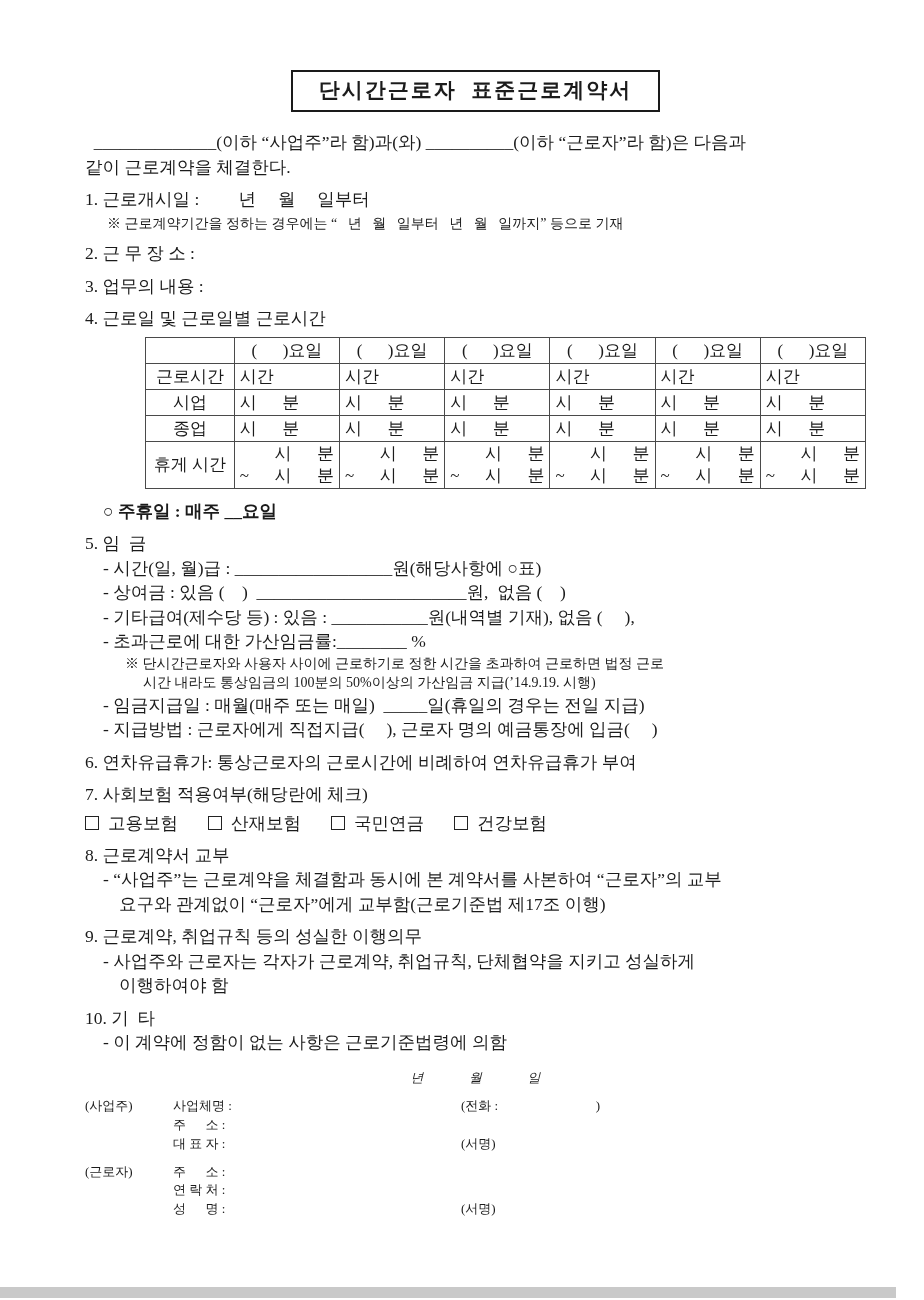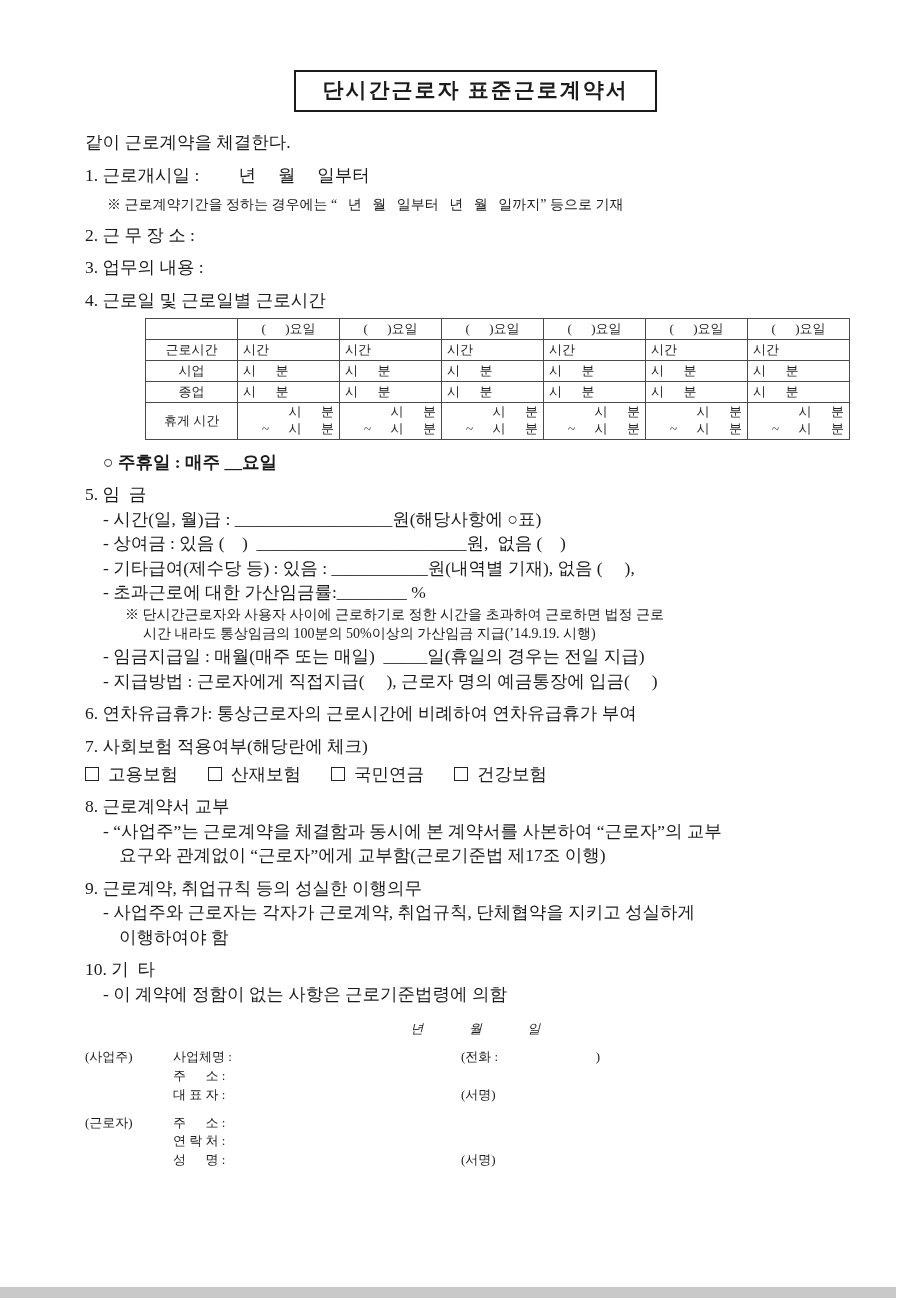--- a/index.html
+++ b/index.html
@@ -6,43 +6,43 @@
   html, body { width:924px; height:1300px; }
   body {
     background:#ffffff;
     color:#1b1b1b;
     font-family:"Liberation Serif","DejaVu Serif",serif;
     position:relative;
     overflow:hidden;
   }
   .page { padding:70px 58px 0 85px; }
 
-  .title-wrap { text-align:center; margin-bottom:18px; }
+  .title-wrap { text-align:center; margin-bottom:18px;font-family:Liberation Mono, monospace; }
   .title-box {
     display:inline-block;
     border:2px solid #1a1a1a;
     padding:4px 26px 6px 26px;
     font-size:21px;
     font-weight:bold;
     letter-spacing:2px;
   }
 
   .line { font-size:17.5px; line-height:1.4; white-space:pre-wrap; }
   .item  { margin-top:8px; }
   .sub   { margin-left:18px; }
   .sub2  { margin-left:34px; }
   .small { font-size:14px; line-height:1.4; }
-  .note1 { margin-left:22px; margin-top:8px; }
+  .note1 { margin-left:22px; margin-top:2px; }
   .note5 { margin-left:40px; }
   .note5b{ margin-left:58px; }
 
   .work-table {
     border-collapse:collapse;
     margin:6px 0 4px 60px;
-    font-size:13px;
+    font-size:17px;
   }
   .work-table td {
     border:1px solid #4a4a4a;
     padding:1px 5px;
     white-space:pre;
     height:21px;
   }
   .work-table td.lab { width:92px;  text-align:center; }
   .work-table td.day { width:102px; text-align:center; }
   .work-table td.val { width:102px; text-align:left; }
@@ -85,20 +85,21 @@
 </style>
 </head>
 <body>
 
 <div class="page">
 
   <div class="title-wrap">
     <span class="title-box">단시간근로자 표준근로계약서</span>
   </div>
 
+  <div class="line">  ______________(이하 “사업주”라 함)과(와) __________(이하 “근로자”라 함)은 다음과</div>
   <div class="line">같이 근로계약을 체결한다.</div>
 
   <div class="line item">1. 근로개시일 :         년     월     일부터</div>
   <div class="line small note1">※ 근로계약기간을 정하는 경우에는 “   년   월   일부터   년   월   일까지” 등으로 기재</div>
 
   <div class="line item">2. 근 무 장 소 :</div>
   <div class="line item">3. 업무의 내용 :</div>
   <div class="line item">4. 근로일 및 근로일별 근로시간</div>
 
   <table class="work-table">

